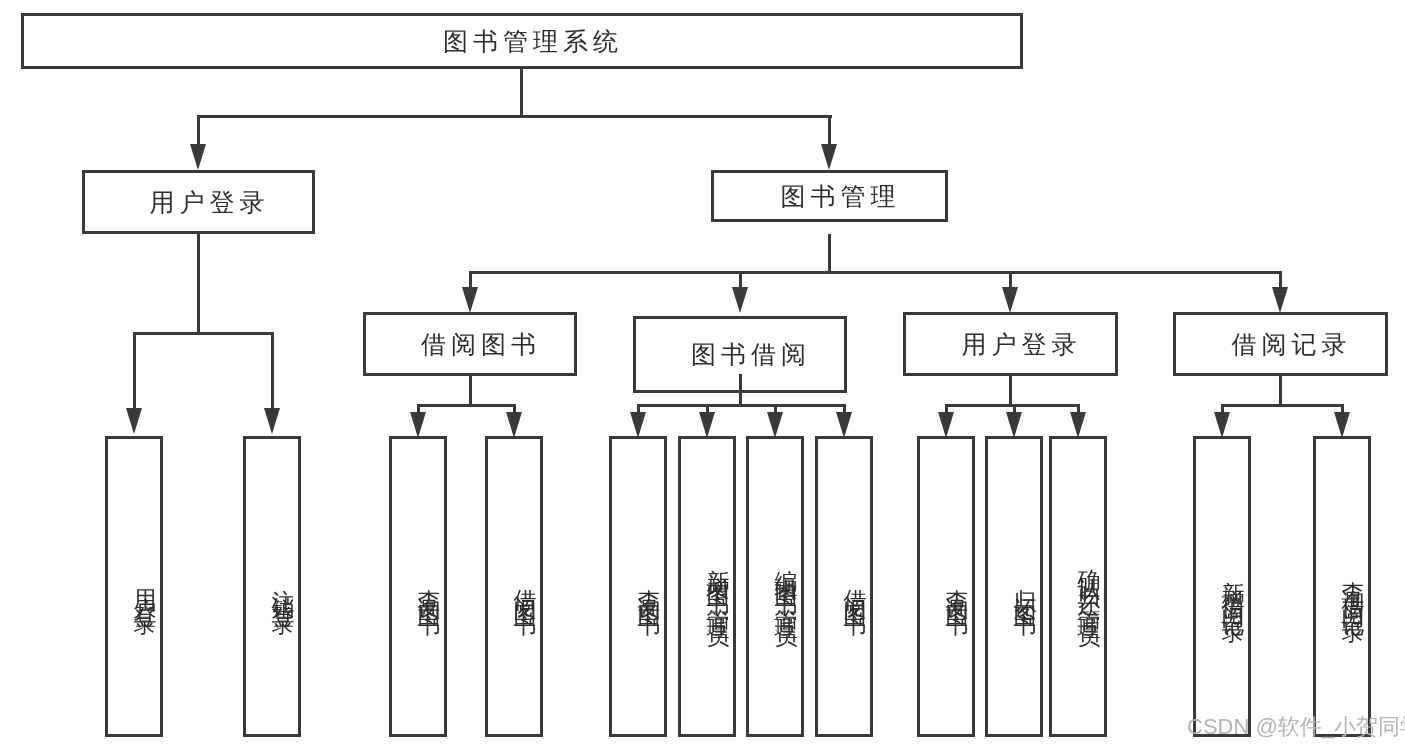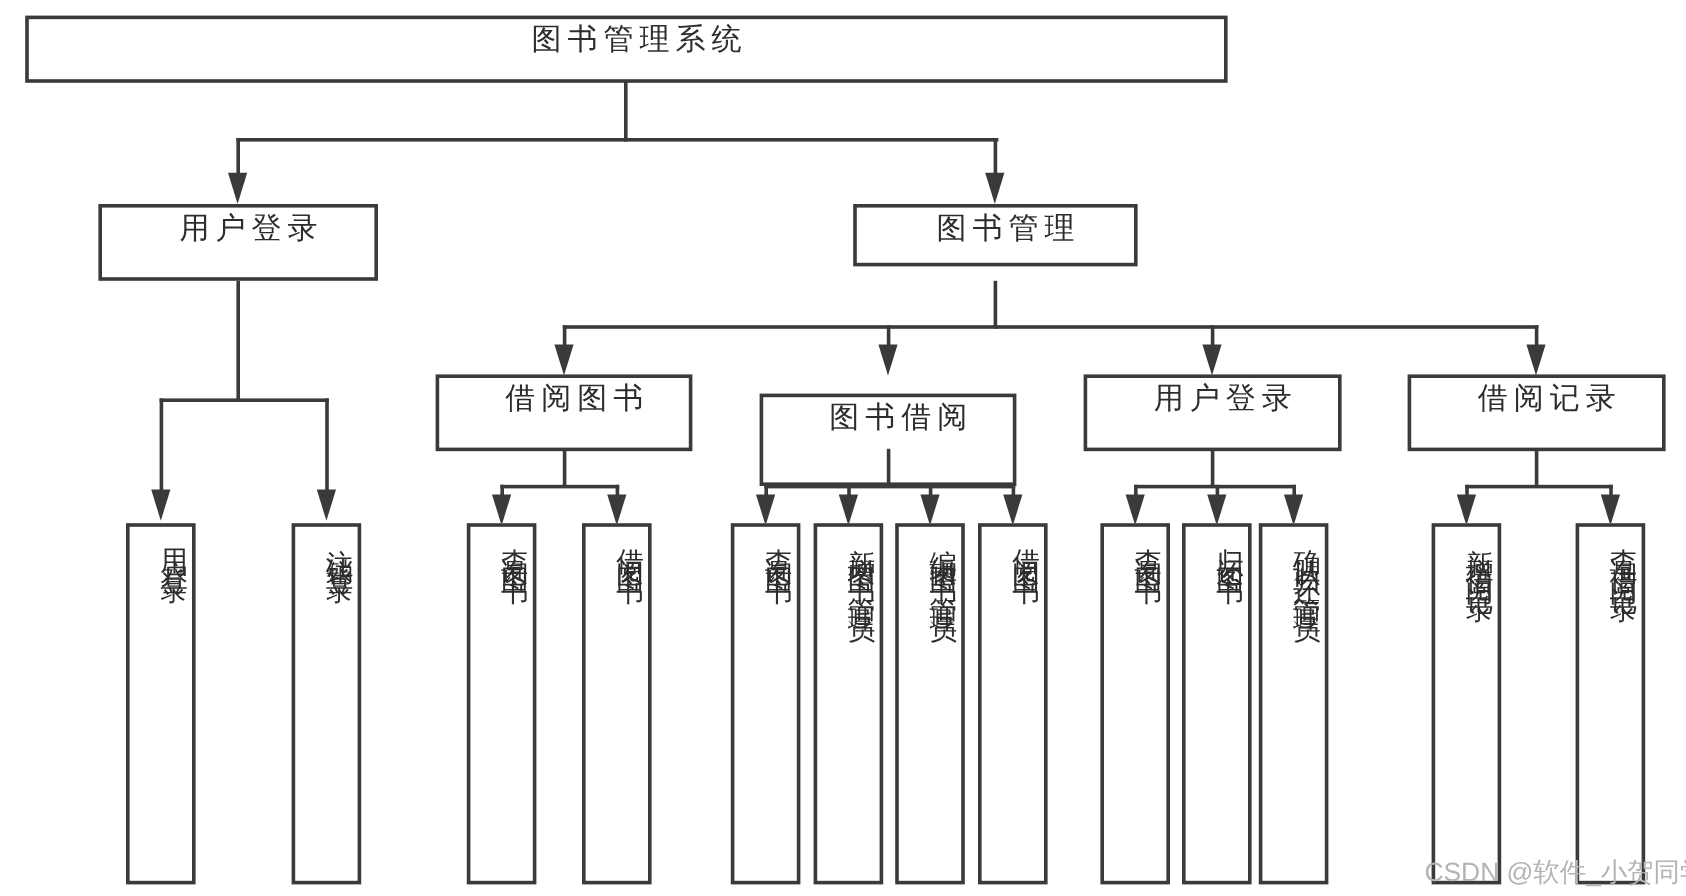--- a/index.html
+++ b/index.html
@@ -1,19 +1,19 @@
 <!DOCTYPE html>
 <html><head>
 <meta charset="utf-8">
 <style>
   html,body{margin:0;padding:0;background:#ffffff;}
   body{font-family:"Liberation Sans", sans-serif;}
   #canvas{position:relative;width:1405px;height:747px;background:#ffffff;overflow:hidden;}
   .box{position:absolute;box-sizing:border-box;background:#ffffff;border:3px solid #3a3a3a;
-       display:flex;align-items:flex-start;justify-content:center;color:#2d2d2d;padding-left:22px;}
+       display:flex;align-items:center;justify-content:center;color:#2d2d2d;padding-left:22px;}
   .hbox{font-size:25px;letter-spacing:5px;white-space:nowrap;}
   .vbox span{writing-mode:vertical-rl;text-orientation:mixed;font-size:23px;letter-spacing:8px;
        color:#2d2d2d;line-height:1;}
   .ln{position:absolute;background:#3a3a3a;}
   .ah{position:absolute;width:0;height:0;border-left:8px solid transparent;
       border-right:8px solid transparent;border-top:26px solid #3a3a3a;}
   .watermark{position:absolute;font-size:22px;color:#b4b4b4;white-space:nowrap;z-index:5;}
 </style>
 </head>
 <body>
@@ -52,21 +52,21 @@
   <div class="ln" style="left:739px;top:271px;width:3px;height:18px;"></div>
   <div class="ah" style="left:732px;top:287px;"></div>
   <div class="ln" style="left:1009px;top:271px;width:3px;height:18px;"></div>
   <div class="ah" style="left:1002px;top:287px;"></div>
   <div class="ln" style="left:1279px;top:271px;width:3px;height:18px;"></div>
   <div class="ah" style="left:1272px;top:287px;"></div>
 
   <div class="box hbox" style="left:363px;top:312px;width:214px;height:64px;">
     <span>借阅图书</span>
   </div>
-  <div class="box hbox" style="left:633px;top:328px;width:214px;height:77px;">
+  <div class="box hbox" style="left:633px;top:316px;width:214px;height:77px;">
     <span>图书借阅</span>
   </div>
   <div class="box hbox" style="left:903px;top:312px;width:215px;height:64px;">
     <span>用户登录</span>
   </div>
   <div class="box hbox" style="left:1173px;top:312px;width:215px;height:64px;">
     <span>借阅记录</span>
   </div>
 
   <div class="ln" style="left:469px;top:374px;width:3px;height:32px;"></div>

